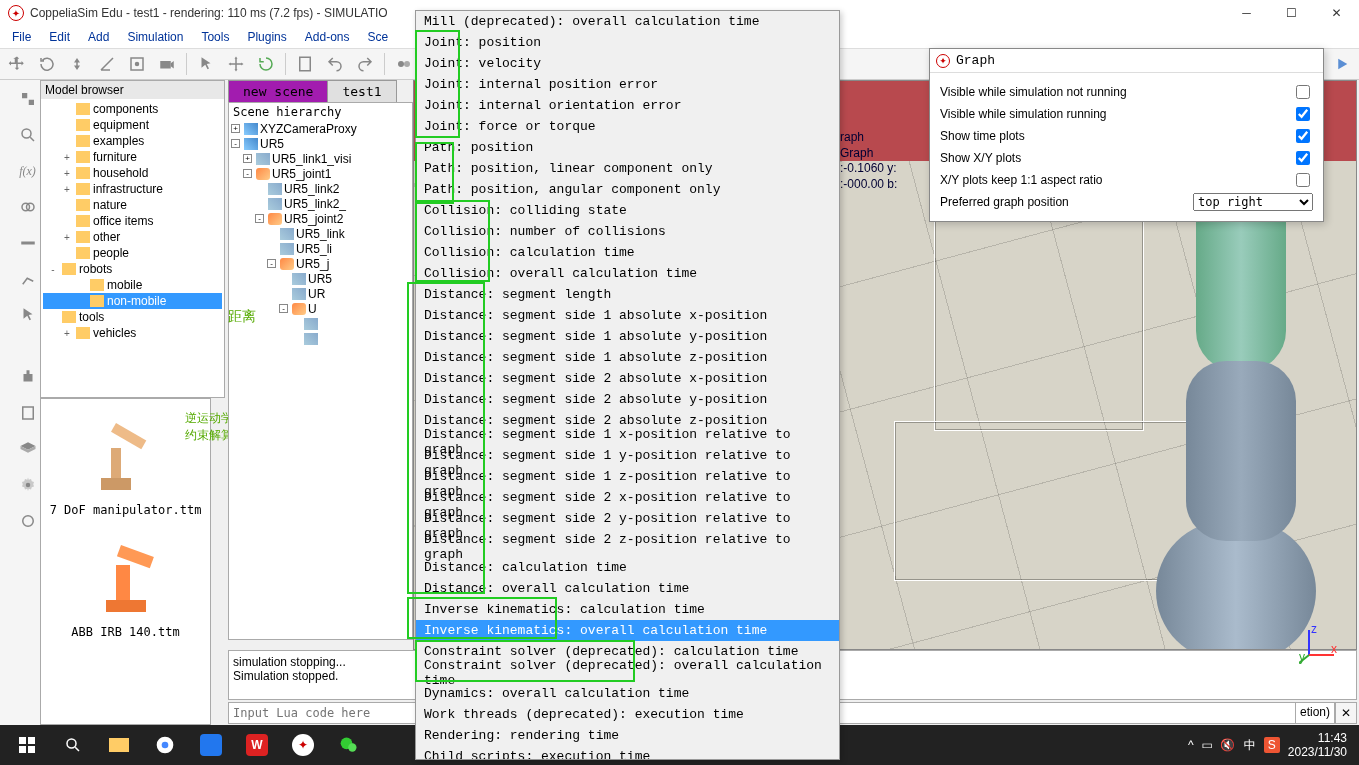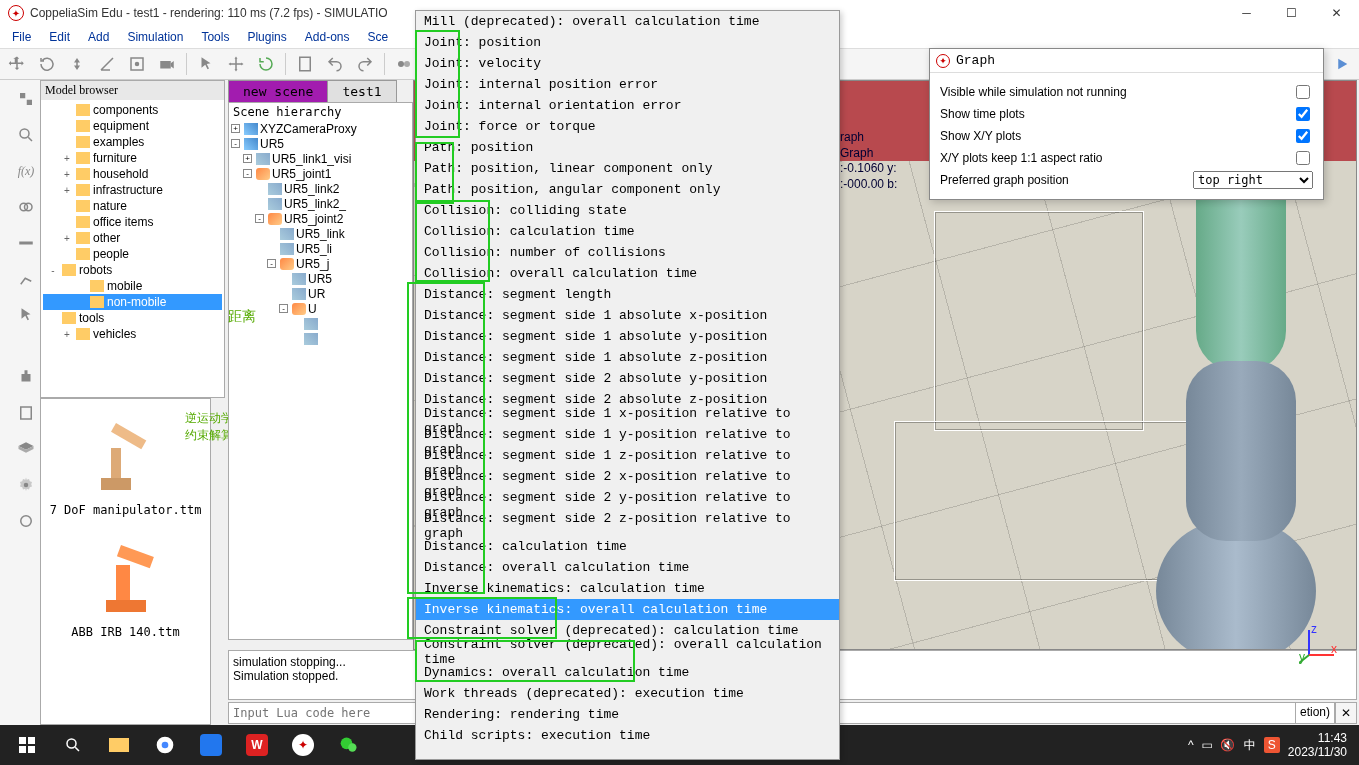--- a/index.html
+++ b/index.html
@@ -17,26 +17,26 @@
 .menubar span{ padding:2px 8px; cursor:default;}
 
 
 .maintoolbar { height: 32px; background:#f5f5f5; border-top:1px solid #ddd; border-bottom:1px solid #ccc; display:flex; align-items:center; padding:0 4px; gap:4px;}
 .tbtn { width:26px; height:26px; display:flex;align-items:center;justify-content:center; border:1px solid transparent; color:#555; position:relative;}
 .tbtn svg {width:18px;height:18px;}
 .tbdiv { width:1px;height:22px;background:#ccc;margin:0 2px;}
 .playbtn svg { fill:#5b8fd4; }
 
 
-.lefttb { position:absolute; left:0; top:80px; width:56px; bottom:40px; background:#f5f5f5; border-right:4px solid #f97316; display:flex; flex-direction:column; align-items:center; padding-top:4px; gap:6px;}
+.lefttb { position:absolute; left:0; top:80px; width:56px; bottom:40px; background:#f5f5f5; border-right:1px solid #f97316; display:flex; flex-direction:column; align-items:center; padding-top:4px; gap:6px;}
 .lefttb .tbtn{width:30px;height:30px;}
 
 
 .modelbrowser { position:absolute; left:40px; top:80px; width:185px; height:318px; background:#fff; border:1px solid #aaa;}
-.mbtitle{background:#e8e8e8;padding:2px 4px;font-family:Liberation Serif, serif;}
+.mbtitle{background:#e8e8e8;padding:2px 4px;font-family:Liberation Sans, sans-serif;}
 .mbtree{padding:2px;overflow:hidden;}
 .mbitem{display:flex;align-items:center;padding:1px 0;white-space:nowrap;font-family:monospace;font-size:12px;color:#000;}
 .mbitem .exp{width:12px;text-align:center;color:#666;font-size:10px;}
 .mbitem .fold{width:14px;height:12px;background:#fc6;margin:0 3px;}
 .mbitem.sel{background:#3399ff;color:#fff;}
 .mbitem.sel .fold{background:#fc6;}
 
 
 .thumbs{position:absolute;left:40px;top:398px;width:171px;bottom:40px;background:#fff;border:1px solid #aaa;padding:4px;overflow:hidden;}
 .thumb{text-align:center;margin-bottom:8px;}
@@ -503,20 +503,24 @@
 
 <div class="graphdlg">
   <div class="hdr">
     <span class="glyph">✦</span>
     <span class="mono">Graph</span>
   </div>
   <div class="body" id="graphrows">
       <div class="grow">
         <span class="lbl">Visible while simulation not running</span>
         <input type="checkbox" style="">
+      </div>
+      <div class="grow">
+        <span class="lbl">Visible while simulation running</span>
+        <input type="checkbox" checked="" style="">
       </div>
       <div class="grow">
         <span class="lbl">Show time plots</span>
         <input type="checkbox" checked="" style="">
       </div>
       <div class="grow">
         <span class="lbl">Show X/Y plots</span>
         <input type="checkbox" checked="" style="">
       </div>
       <div class="grow">
@@ -534,27 +538,28 @@
     <div class="popup-row">Mill (deprecated): overall calculation time</div>
     <div class="popup-row">Joint: position</div>
     <div class="popup-row">Joint: velocity</div>
     <div class="popup-row">Joint: internal position error</div>
     <div class="popup-row">Joint: internal orientation error</div>
     <div class="popup-row">Joint: force or torque</div>
     <div class="popup-row">Path: position</div>
     <div class="popup-row">Path: position, linear component only</div>
     <div class="popup-row">Path: position, angular component only</div>
     <div class="popup-row">Collision: colliding state</div>
+    <div class="popup-row">Collision: number of collisions</div>
     <div class="popup-row">Collision: calculation time</div>
-    <div class="popup-row">Collision: number of collisions</div>
     <div class="popup-row">Collision: overall calculation time</div>
     <div class="popup-row">Distance: segment length</div>
     <div class="popup-row">Distance: segment side 1 absolute x-position</div>
     <div class="popup-row">Distance: segment side 1 absolute y-position</div>
     <div class="popup-row">Distance: segment side 1 absolute z-position</div>
+    <div class="popup-row">Distance: segment side 2 absolute x-position</div>
     <div class="popup-row">Distance: segment side 2 absolute y-position</div>
     <div class="popup-row">Distance: segment side 2 absolute z-position</div>
     <div class="popup-row">Distance: segment side 1 x-position relative to graph</div>
     <div class="popup-row">Distance: segment side 1 y-position relative to graph</div>
     <div class="popup-row">Distance: segment side 1 z-position relative to graph</div>
     <div class="popup-row">Distance: segment side 2 x-position relative to graph</div>
     <div class="popup-row">Distance: segment side 2 y-position relative to graph</div>
     <div class="popup-row">Distance: segment side 2 z-position relative to graph</div>
     <div class="popup-row">Distance: calculation time</div>
     <div class="popup-row">Distance: overall calculation time</div>

